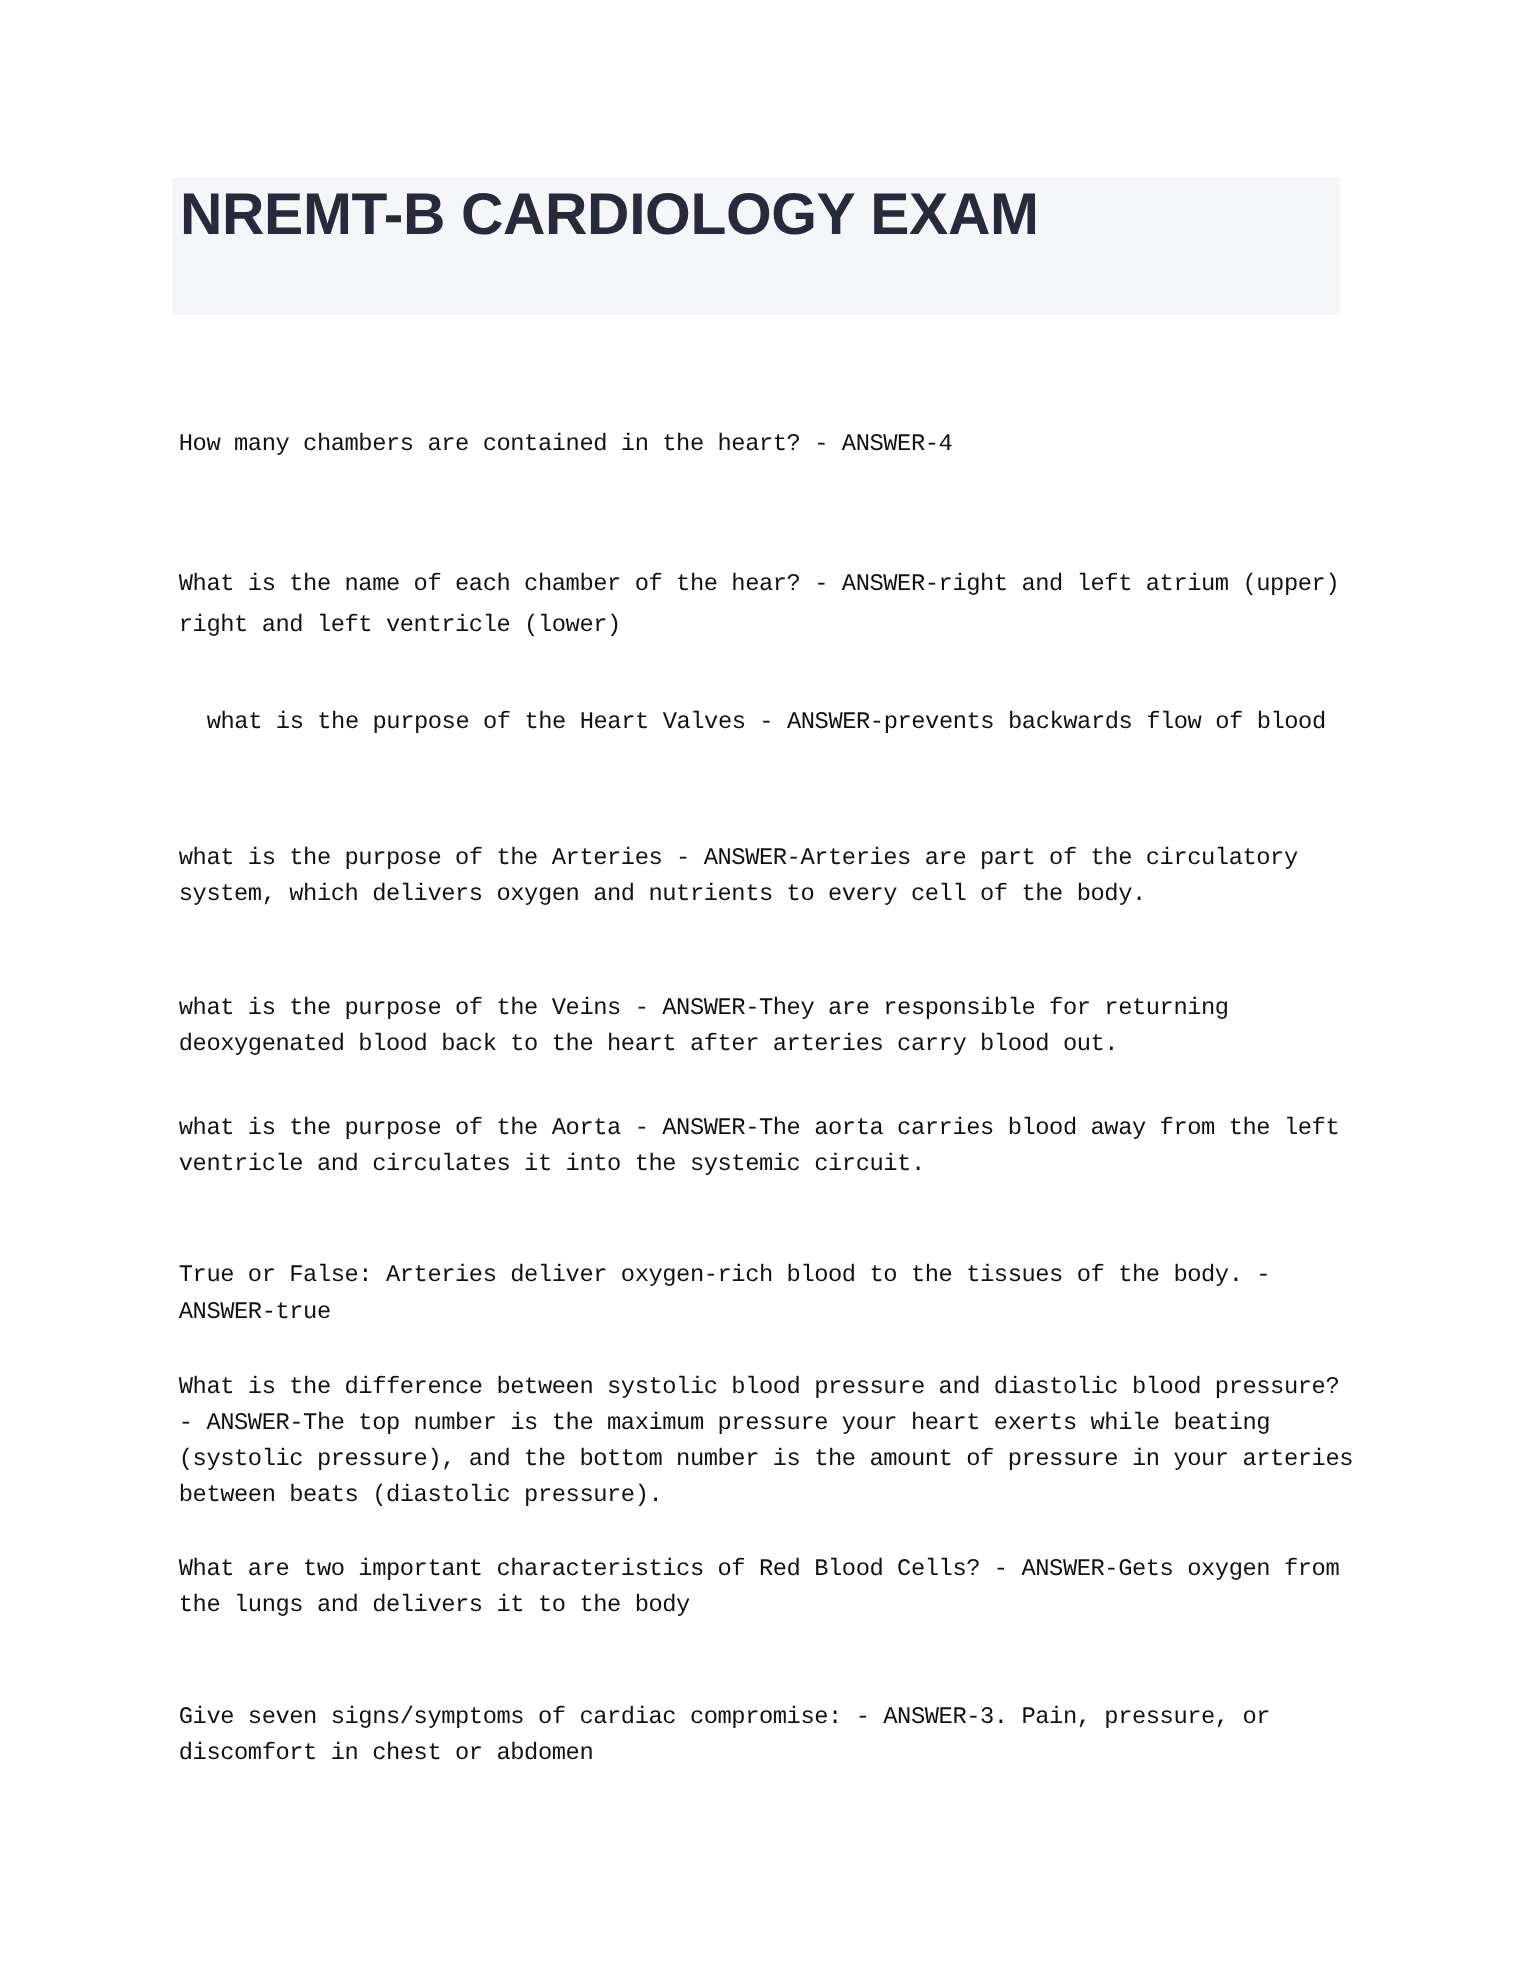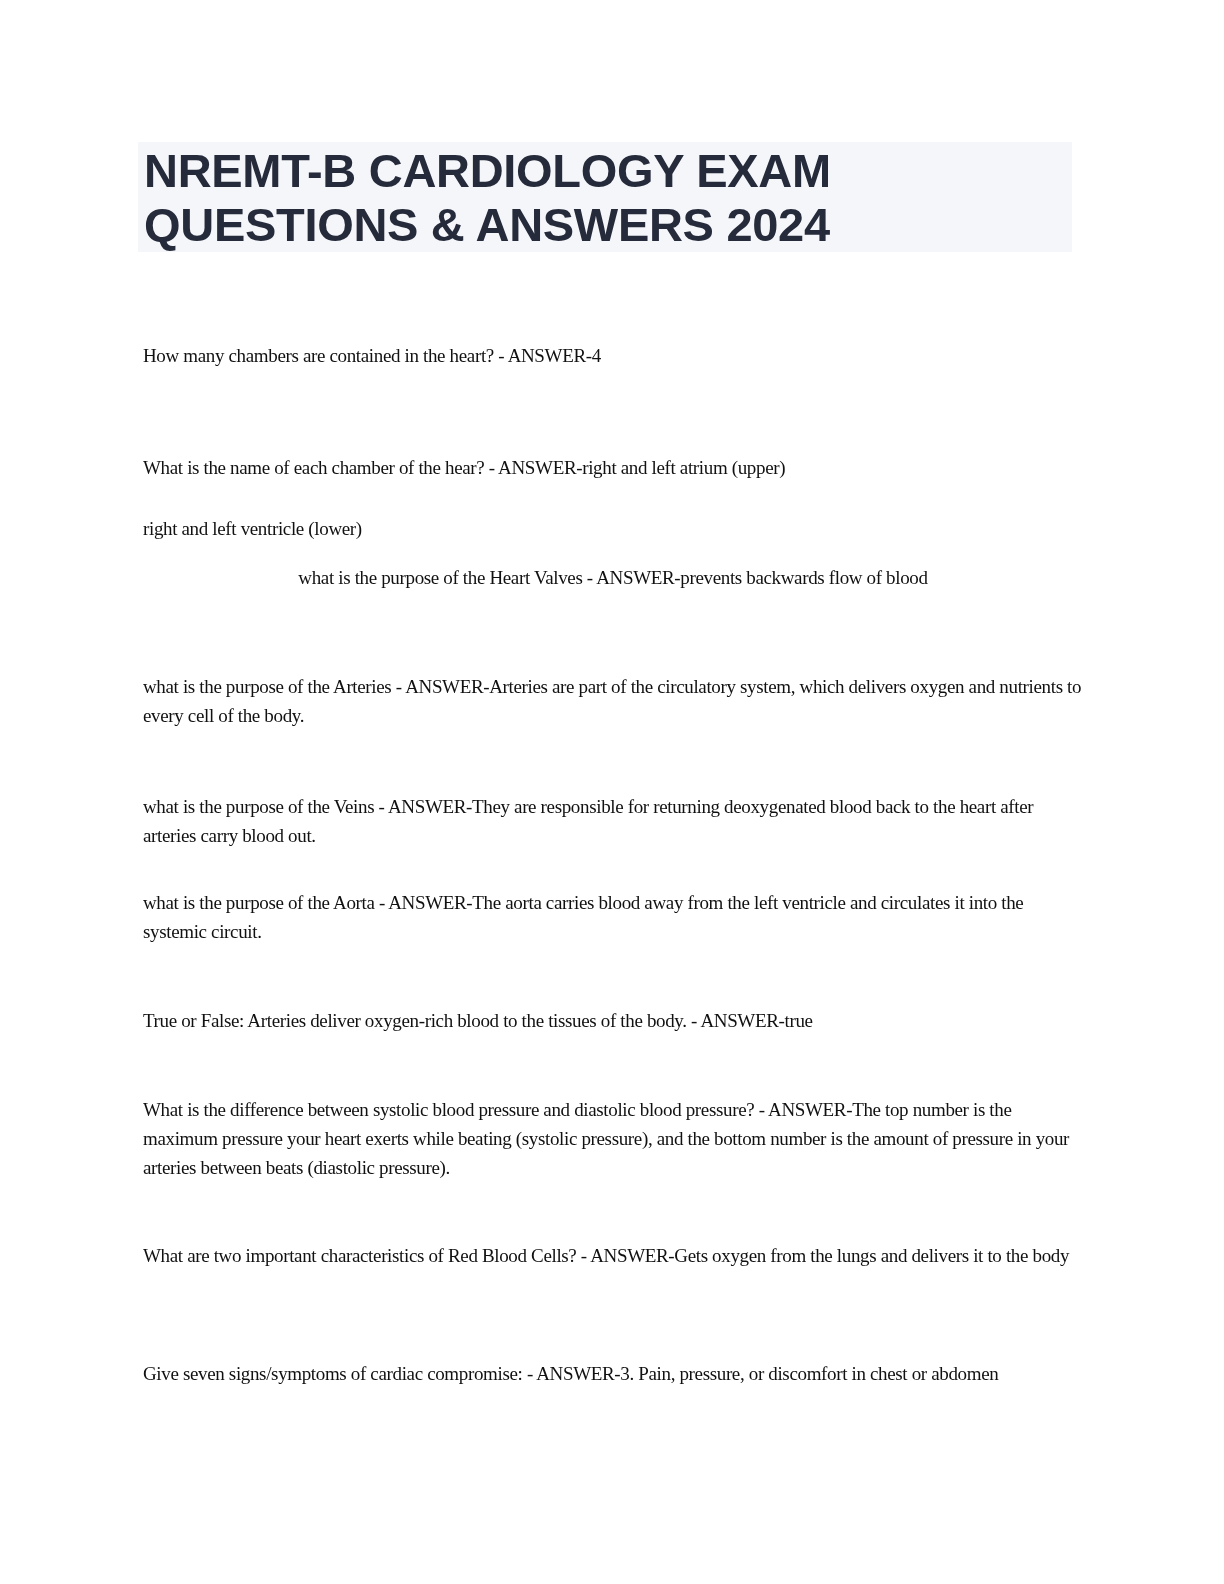--- a/index.html
+++ b/index.html
@@ -39,42 +39,41 @@
       line-height: 54px;
       color: #262b3b;
       letter-spacing: -0.3px;
       white-space: nowrap;
     }
     .qa {
       position: absolute;
       left: 143px;
       width: 940px;
       margin: 0;
-      font-family: Liberation Serif, serif;
+      font-family: Liberation Mono, monospace;
       font-size: 19px;
       line-height: 29px;
       color: #111111;
       letter-spacing: -0.35px;
     }
     .qa p {
       margin: 0;
     }
     .qa .extra {
-      margin-top: 32px;
+      margin-top: 4px;
     }
   </style>
 </head>
 <body>
 
 <div class="page">
 
   <div class="title-band"></div>
   <h1 class="title">
     <div>NREMT-B CARDIOLOGY EXAM</div>
-    <div>QUESTIONS &amp; ANSWERS 2024</div>
   </h1>
 
   <div class="qa" style="top:341px;">
     <p>How many chambers are contained in the heart? - ANSWER-4</p>
   </div>
 
   <div class="qa" style="top:453px;">
     <p>What is the name of each chamber of the hear? - ANSWER-right and left atrium (upper)</p>
     <p class="extra">right and left ventricle (lower)</p>
   </div>

